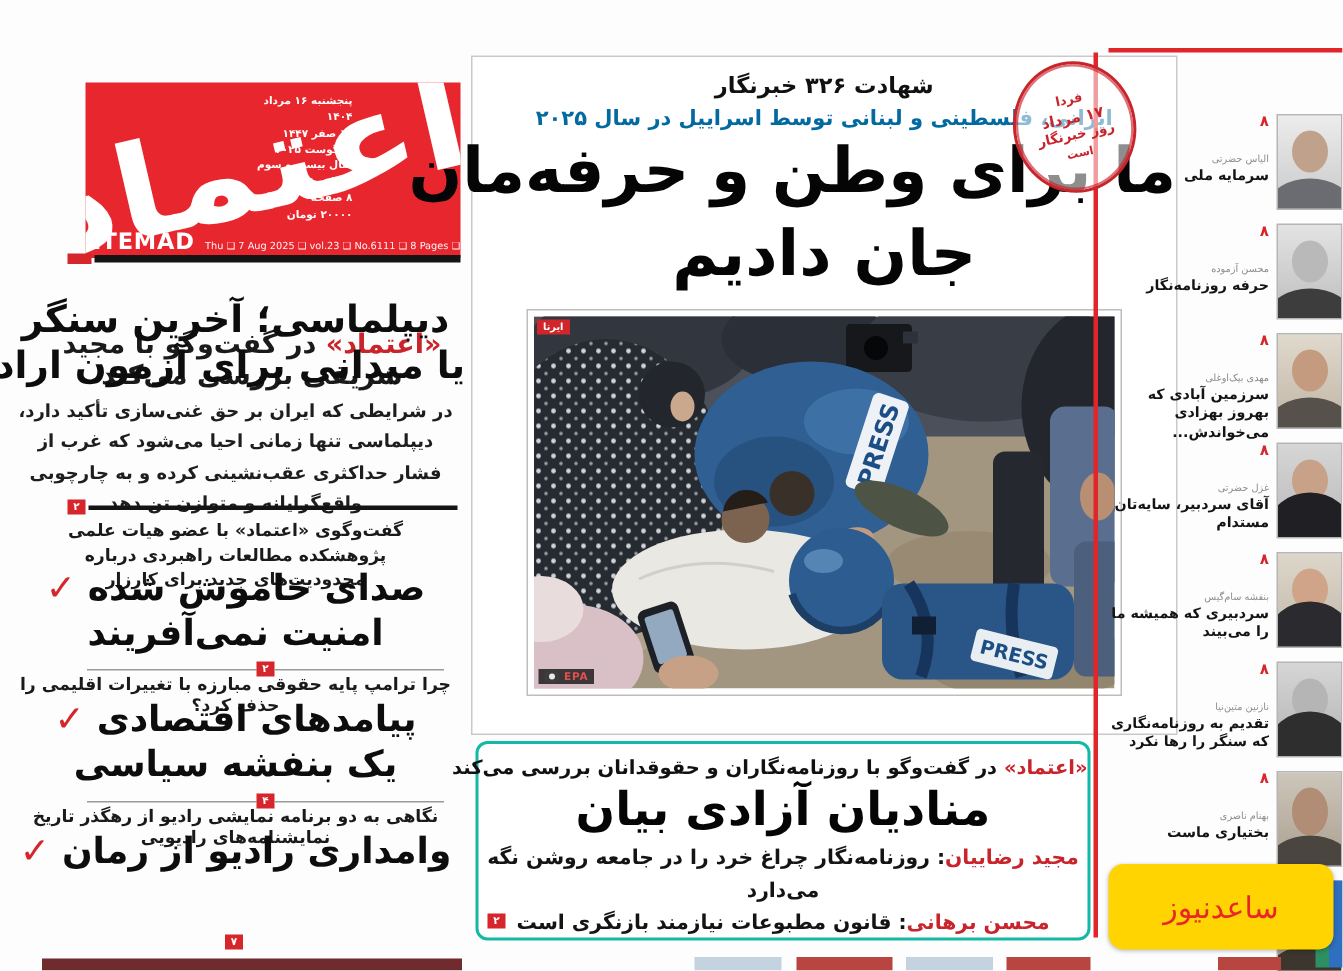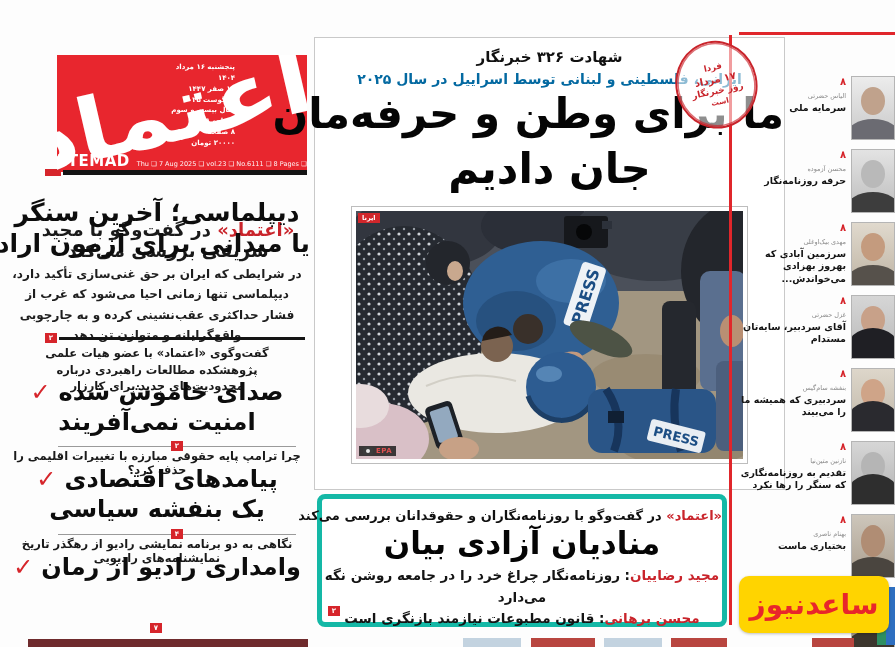--- a/index.html
+++ b/index.html
@@ -57,21 +57,21 @@
   .cam::after{content:"";position:absolute;left:3px;top:2px;width:4px;height:4px;border-radius:50%;background:#e9e9e9;}
   .credit-txt{color:#e05050;font-size:7px;font-weight:bold;letter-spacing:.5px;}
 
   
   .stamp{left:676px;top:40px;width:88px;height:94px;transform:rotate(-12deg);z-index:6;}
   .stamp-circle{width:78px;height:84px;border:2.5px solid #c9242b;border-radius:50%;box-shadow:inset 0 0 0 1.5px rgba(201,36,43,.65);display:flex;flex-direction:column;align-items:center;justify-content:center;background:rgba(255,255,255,.55);}
   .stamp-circle div{color:#c9242b;font-weight:bold;line-height:1.3;}
   .st1{font-size:8.5px;} .st2{font-size:10px;} .st3{font-size:9px;} .st4{font-size:7.5px;}
 
   
-  .fsbox{left:317px;top:494px;width:410px;height:133px;border:5px solid #14b8a6;border-radius:8px;background:#fff;box-sizing:border-box;}
+  .fsbox{left:317px;top:494px;width:410px;height:133px;border:2px solid #14b8a6;border-radius:8px;background:#fff;box-sizing:border-box;}
   .fs-k{margin-top:9px;font-size:13px;font-weight:bold;color:#111;white-space:nowrap;}
   .fs-h{margin-top:2px;font-size:31px;font-weight:bold;color:#050505;}
   .fs-q{margin-top:4px;font-size:13.5px;font-weight:bold;color:#141414;line-height:1.6;}
   .fs-q .nm{color:#c9242b;}
   .fs-mk{position:absolute;left:6px;bottom:6px;}
 
   
   .vrule{left:729px;top:35px;width:3px;height:590px;background:#e0262b;z-index:1;}
   .sb-toprule{left:739px;top:32px;width:156px;height:3px;background:#e0262b;}
   .sb-title{left:739px;top:41px;width:151px;font-size:17px;font-weight:bold;color:#e0262b;text-align:right;}
@@ -83,26 +83,26 @@
   .p1{background:linear-gradient(#ececec,#c9c9c9);} .p1::before{background:#c0a28c;} .p1::after{background:#6b6b72;}
   .p2{background:linear-gradient(#e3e3e3,#bdbdbd);} .p2::before{background:#b9b9b9;} .p2::after{background:#3d3d3d;}
   .p3{background:linear-gradient(#e0d9cd,#bfb5a5);} .p3::before{background:#c49b7e;} .p3::after{background:#56514b;}
   .p4{background:linear-gradient(#d6d6d6,#b8b8b8);} .p4::before{background:#c8a189;} .p4::after{background:#1f1f24;height:44px;}
   .p5{background:linear-gradient(#ddd6ca,#c0b8a9);} .p5::before{background:#cfa488;} .p5::after{background:#2a2a2f;height:44px;}
   .p6{background:linear-gradient(#d6d6d6,#b2b2b2);} .p6::before{background:#b5b5b5;} .p6::after{background:#2e2e2e;height:44px;}
   .p7{background:linear-gradient(#cdc6bb,#ab9f8f);} .p7::before{background:#b08d74;height:32px;} .p7::after{background:#4a453f;}
   .p8{background:linear-gradient(#c2b9ac,#a3937e);} .p8::before{background:#a58c74;} .p8::after{background:#3c362e;}
   .sb-txt{flex:1;text-align:right;padding-top:1px;}
   .sb-pg{color:#d6252b;font-size:10px;font-weight:bold;line-height:1;}
-  .sb-author{color:#8a8a8a;font-size:6.5px;margin-top:5px;}
+  .sb-author{color:#8a8a8a;font-size:6.5px;margin-top:15px;}
   .sb-t{color:#141414;font-size:9.5px;font-weight:bold;line-height:1.3;margin-top:2px;}
 
   
   .watermark{left:739px;top:576px;width:150px;height:57px;background:#ffd400;border-radius:10px;display:flex;align-items:center;justify-content:center;z-index:30;box-shadow:0 1px 3px rgba(0,0,0,.25);}
-  .wm-txt{color:#e8262b;font-size:28px;font-weight:bold;text-align:right;}
+  .wm-txt{color:#e8262b;font-size:20px;font-weight:normal;text-align:right;}
   .sliver-g{left:877px;top:587px;width:9px;height:58px;background:#2e8f62;z-index:2;}
   .sliver-b{left:886px;top:587px;width:9px;height:58px;background:#2e6fc0;z-index:2;}
   .bs{position:absolute;height:9px;top:638px;}
   .bs-maroon{left:28px;top:639px;width:280px;height:8px;background:#6f2b2d;}
   .bs-lb1{left:463px;width:58px;background:#c3d3e0;}
   .bs-r1{left:531px;width:64px;background:#b8453f;}
   .bs-lb2{left:604px;width:58px;background:#c3d3e0;}
   .bs-r2{left:671px;width:56px;background:#b8453f;}
   .bs-r3{left:812px;width:42px;background:#b8453f;z-index:1;}
 </style>

